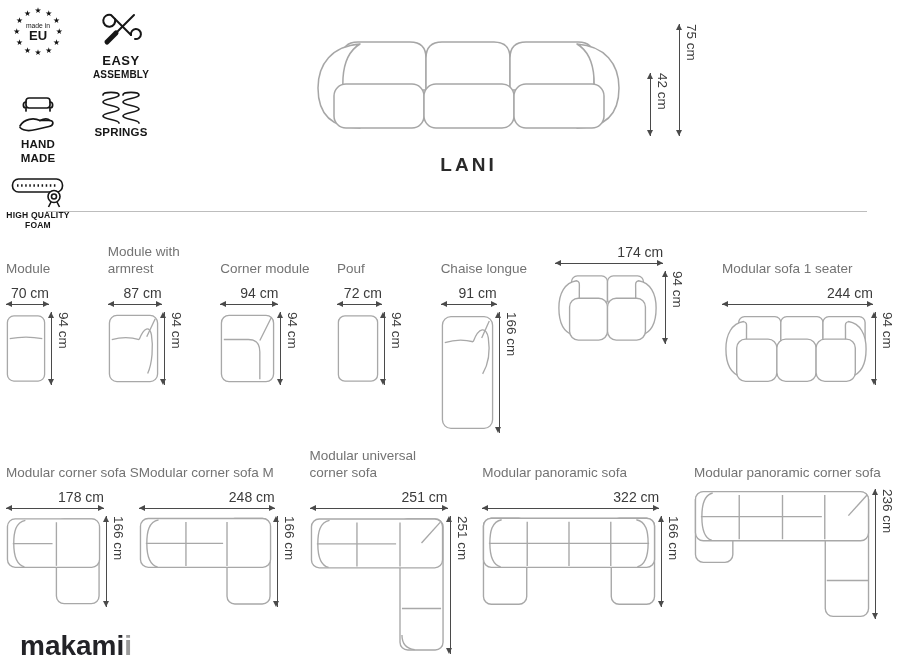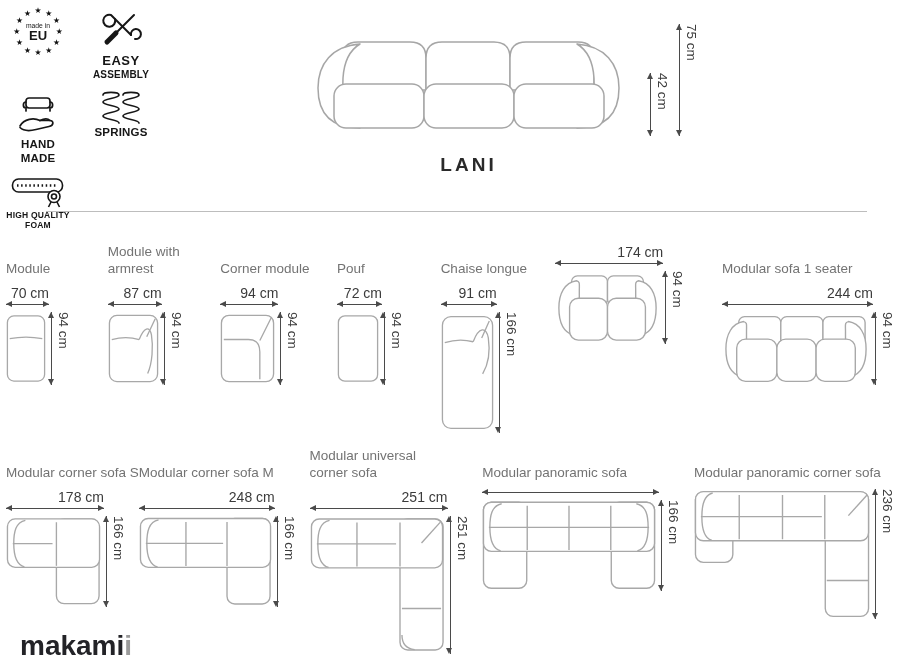--- a/index.html
+++ b/index.html
@@ -368,20 +368,21 @@
         <div class="vdim" style="height:138px">
           <div class="varrow"></div>
           <div class="vtext">251 cm</div>
         </div>
       </div>
     </div>
 
     <div class="item" style="width:199px">
       <div class="label">Modular panoramic sofa</div>
       <div class="wdim" style="width:177px">
+        <div class="wtext">322 cm</div>
         <div class="harrow"></div>
       </div>
       <div class="body">
         <svg class="draw" width="177" height="91" viewBox="0 0 177 91" fill="#fff" stroke="#a8a8a8" stroke-width="1.4" stroke-linejoin="round">
           <rect x="1.5" y="1.5" width="44" height="87.5" rx="8"></rect>
           <rect x="131.5" y="1.5" width="44" height="87.5" rx="8"></rect>
           <rect x="1.5" y="1.5" width="174" height="50" rx="8"></rect>
           <path d="M46,5 V50 M88.5,5 V50 M131,5 V50" fill="none"></path>
           <path d="M7,27 H170" fill="none"></path>
           <path d="M20,3 C10,5 8,15 8,27 C8,40 11,49 19,51" fill="none"></path>

